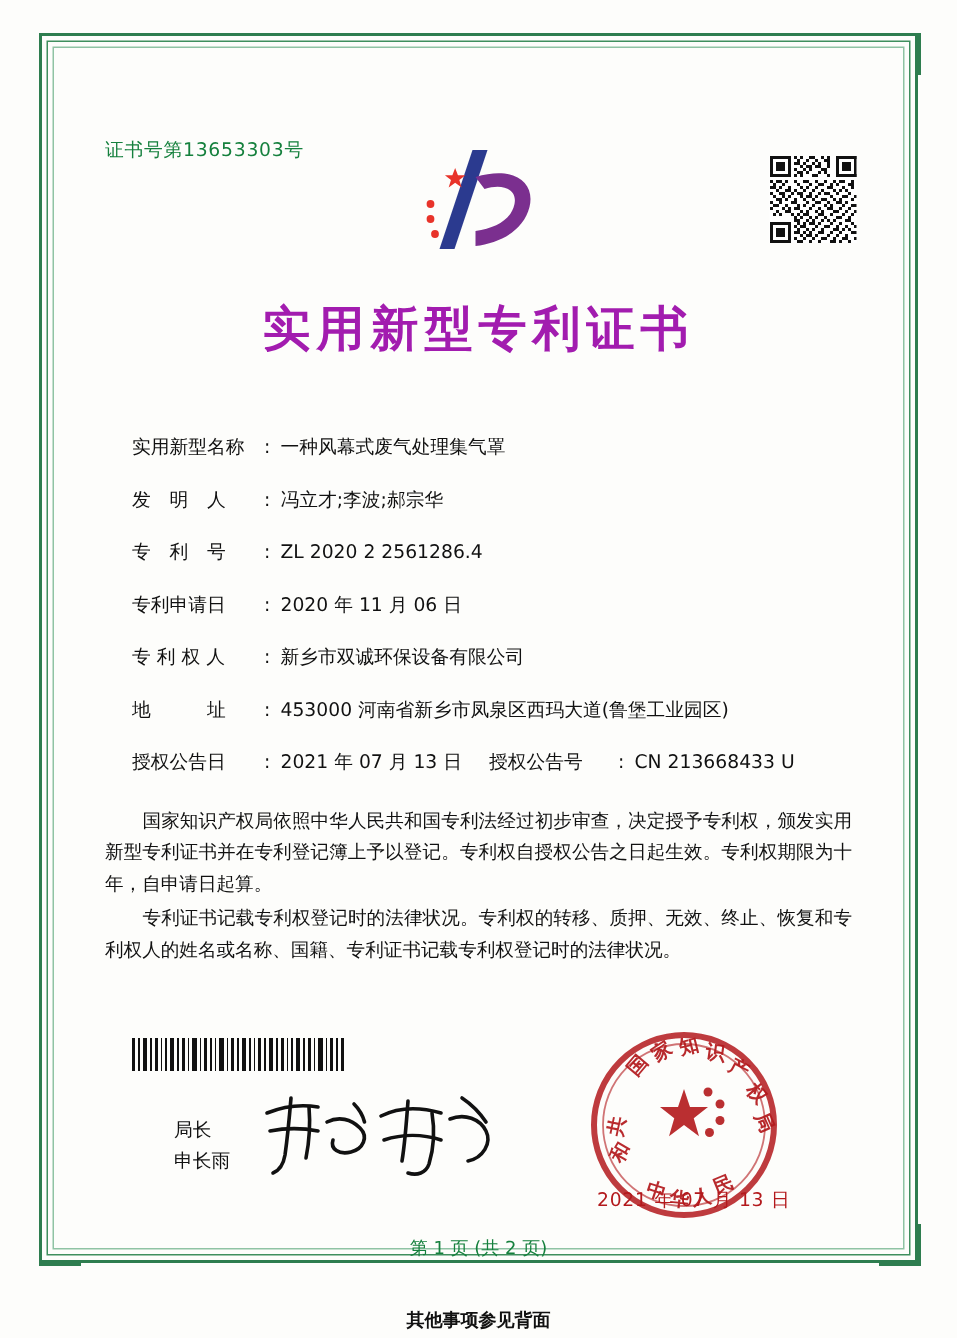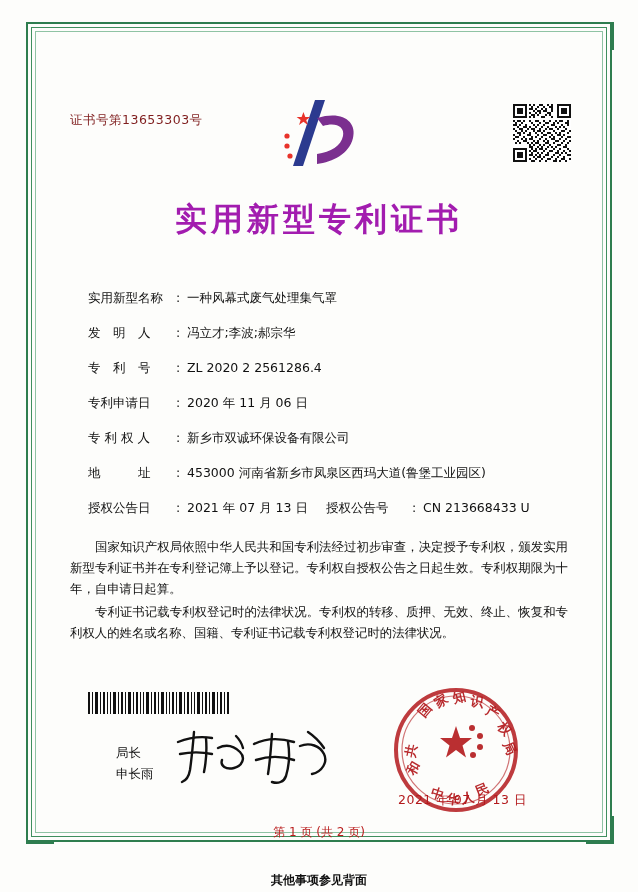--- a/index.html
+++ b/index.html
@@ -58,24 +58,24 @@
   }
   .corner.tl { left: 26px; top: 22px; border-right: none; border-bottom: none; }
   .corner.tr { left: 586px; top: 22px; border-left: none; border-bottom: none; }
   .corner.bl { left: 26px; top: 816px; border-right: none; border-top: none; }
   .corner.br { left: 586px; top: 816px; border-left: none; border-top: none; }
 
   
   .cert-no {
     position: absolute;
     left: 70px;
-    top: 112px;
+    top: 92px;
     font-size: 12.5px;
     letter-spacing: 0.5px;
-    color: #7f1d1d;
+    color: #15803d;
   }
   
   .logo {
     position: absolute;
     left: 273px;
     top: 96px;
     width: 92px;
     height: 74px;
   }
   
@@ -189,21 +189,21 @@
     letter-spacing: 0.5px;
   }
   
   .page-no {
     position: absolute;
     left: 0;
     top: 824px;
     width: 638px;
     text-align: center;
     font-size: 12px;
-    color: #b91c1c;
+    color: #15803d;
   }
   .back-note {
     position: absolute;
     left: 0;
     top: 872px;
     width: 638px;
     text-align: center;
     font-size: 12px;
     color: #111;
     font-weight: bold;

